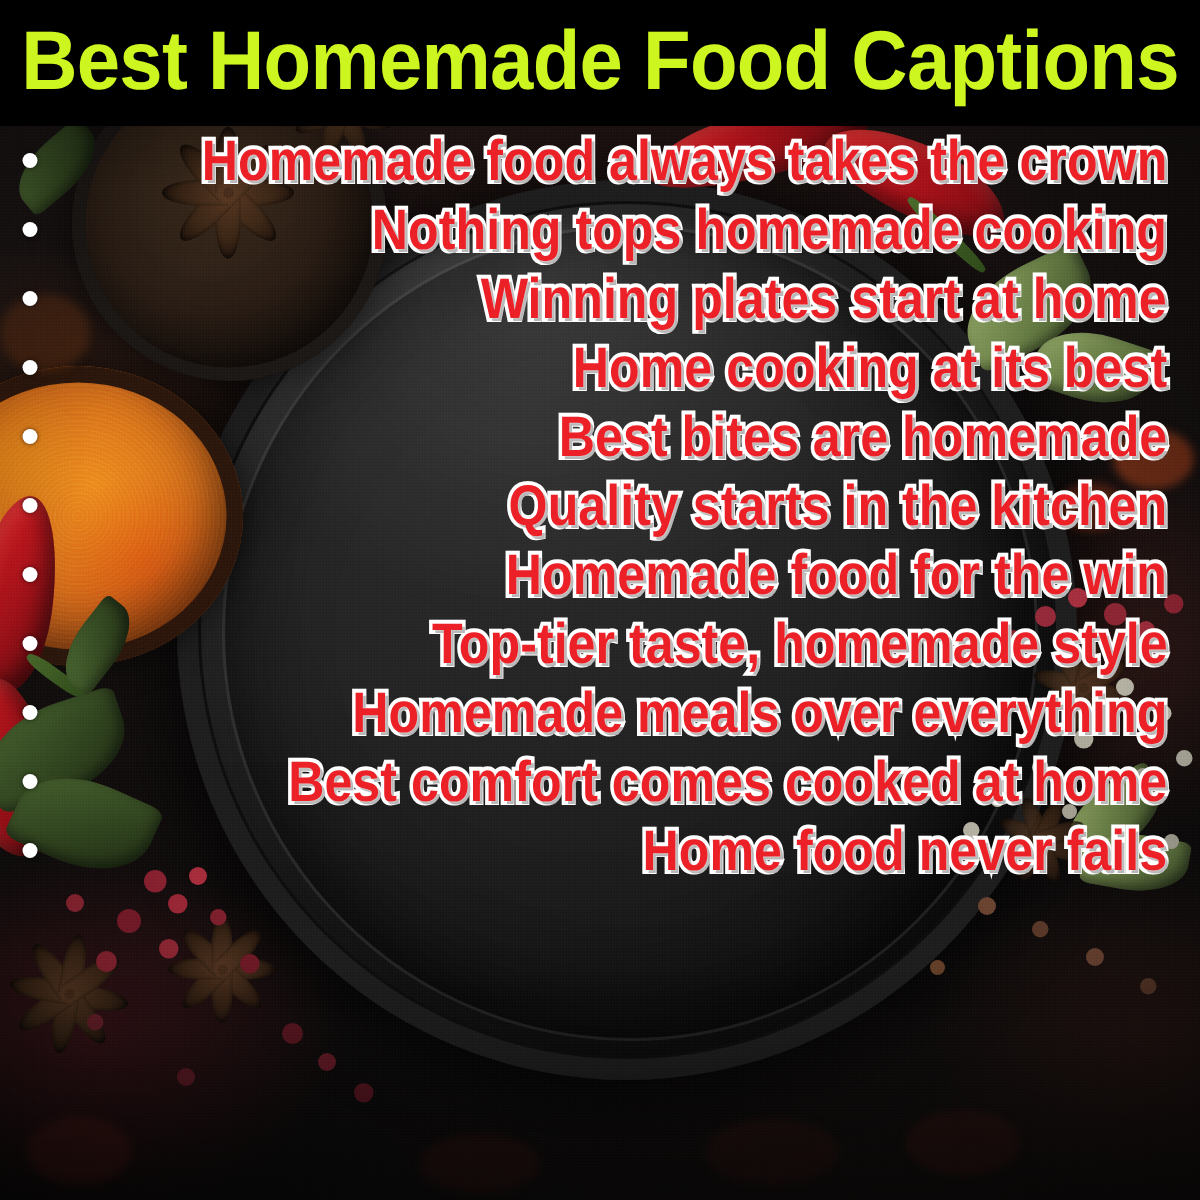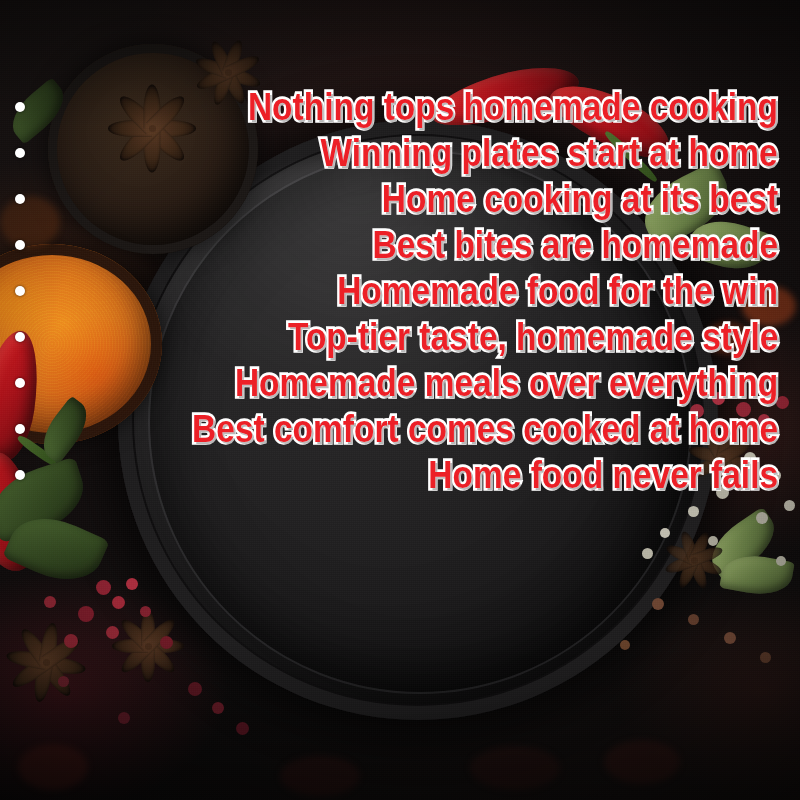--- a/index.html
+++ b/index.html
@@ -388,40 +388,51 @@
       <div class="blob" style="left:280px; top:756px; width:80px; height:40px; background:rgba(60,20,18,.40);"></div>
       <div class="blob" style="left:470px; top:746px; width:90px; height:44px; background:rgba(52,18,16,.42);"></div>
       <div class="blob" style="left:604px; top:740px; width:76px; height:44px; background:rgba(70,24,20,.40);"></div>
       <div class="blob" style="left:0px;   top:196px; width:60px; height:52px; background:rgba(120,54,18,.35);"></div>
     </div>
 
     <div class="bg-layer bg-grain"></div>
     <div class="bg-layer bg-vignette"></div>
   </div>
 
+  <div id="title-bar">
+    <span id="title-text" style="transform: scaleX(1) scaleY(1.07); font-size: 51.968px;">Best Homemade Food Captions</span>
+  </div>
 
   <ul id="caption-list">
     <li class="caption-row">
       <span class="bullet-dot"></span>
+      <span class="caption-text" style="transform: scaleX(0.93) scaleY(1.06);">Homemade food always takes the crown</span>
+    </li>
+    <li class="caption-row">
+      <span class="bullet-dot"></span>
       <span class="caption-text" style="transform: scaleX(0.93) scaleY(1.06);">Nothing tops homemade cooking</span>
     </li>
     <li class="caption-row">
       <span class="bullet-dot"></span>
       <span class="caption-text" style="transform: scaleX(0.93) scaleY(1.06);">Winning plates start at home</span>
     </li>
     <li class="caption-row">
       <span class="bullet-dot"></span>
       <span class="caption-text" style="transform: scaleX(0.93) scaleY(1.06);">Home cooking at its best</span>
     </li>
     <li class="caption-row">
       <span class="bullet-dot"></span>
       <span class="caption-text" style="transform: scaleX(0.93) scaleY(1.06);">Best bites are homemade</span>
     </li>
     <li class="caption-row">
       <span class="bullet-dot"></span>
+      <span class="caption-text" style="transform: scaleX(0.93) scaleY(1.06);">Quality starts in the kitchen</span>
+    </li>
+    <li class="caption-row">
+      <span class="bullet-dot"></span>
       <span class="caption-text" style="transform: scaleX(0.93) scaleY(1.06);">Homemade food for the win</span>
     </li>
     <li class="caption-row">
       <span class="bullet-dot"></span>
       <span class="caption-text" style="transform: scaleX(0.93) scaleY(1.06);">Top-tier taste, homemade style</span>
     </li>
     <li class="caption-row">
       <span class="bullet-dot"></span>
       <span class="caption-text" style="transform: scaleX(0.93) scaleY(1.06);">Homemade meals over everything</span>
     </li>

